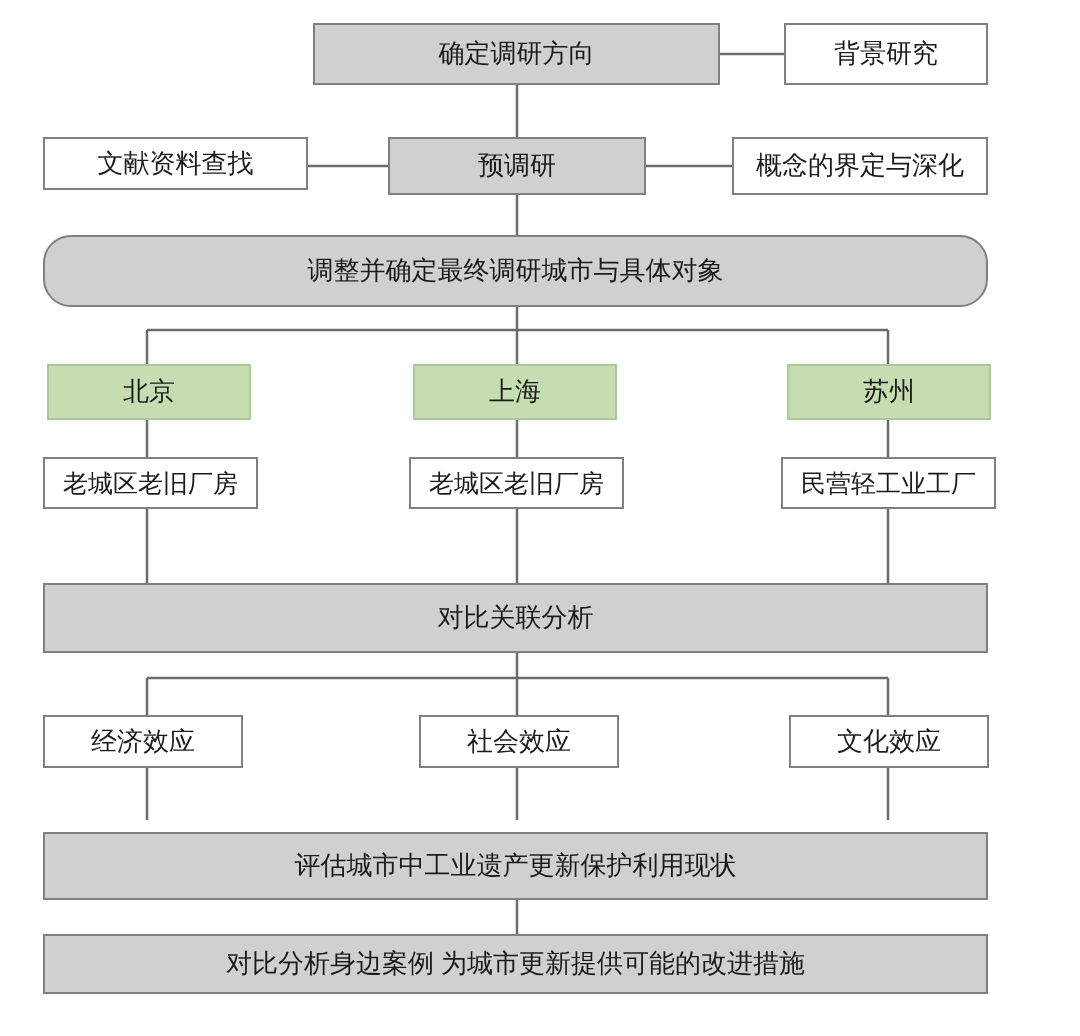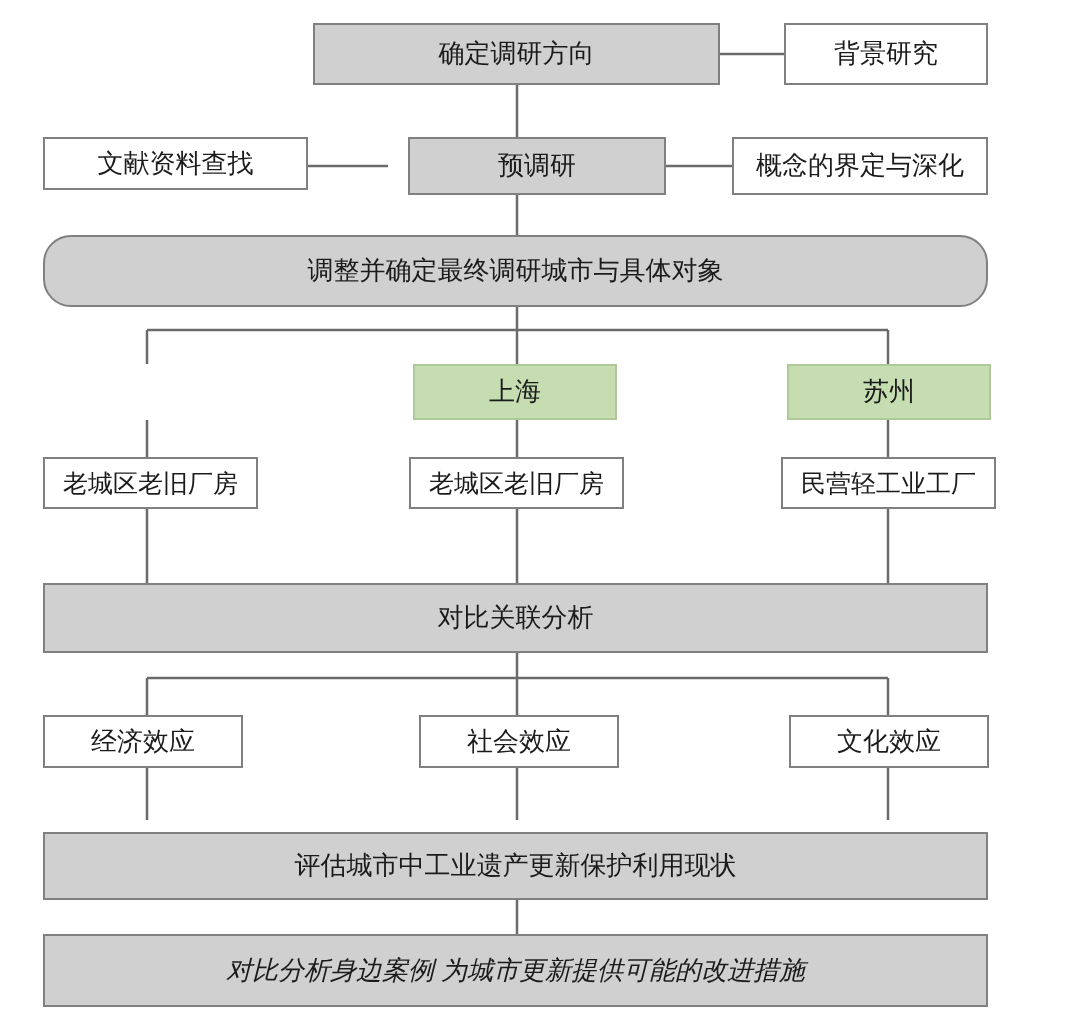--- a/index.html
+++ b/index.html
@@ -66,27 +66,28 @@
       <path d="M 888 420 L 888 583" fill="none" stroke="#6b6b6b" stroke-width="2.5"></path>
       <path d="M 517 653 L 517 678 M 147 678 L 888 678 M 147 678 L 147 715 M 517 678 L 517 715 M 888 678 L 888 715" fill="none" stroke="#6b6b6b" stroke-width="2.5"></path>
       <path d="M 147 768 L 147 820" fill="none" stroke="#6b6b6b" stroke-width="2.5"></path>
       <path d="M 517 768 L 517 820" fill="none" stroke="#6b6b6b" stroke-width="2.5"></path>
       <path d="M 888 768 L 888 820" fill="none" stroke="#6b6b6b" stroke-width="2.5"></path>
       <path d="M 517 888 L 517 934" fill="none" stroke="#6b6b6b" stroke-width="2.5"></path>
     </svg>
 <div class="node gray t26" style="left: 313px; top: 23px; width: 407px; height: 62px;">确定调研方向</div>
     <div class="node white t26" style="left: 784px; top: 23px; width: 204px; height: 62px;">背景研究</div>
     <div class="node white t26" style="left: 43px; top: 137px; width: 265px; height: 53px;">文献资料查找</div>
-    <div class="node gray t26" style="left: 388px; top: 137px; width: 258px; height: 58px; margin-left: 20px;">预调研</div>
+    <div class="node gray t26" style="left: 388px; top: 137px; width: 258px; height: 58px;">预调研</div>
     <div class="node white t26" style="left: 732px; top: 137px; width: 256px; height: 58px;">概念的界定与深化</div>
     <div class="node gray t26" style="left: 43px; top: 235px; width: 945px; height: 72px; border-radius: 28px;">调整并确定最终调研城市与具体对象</div>
+    <div class="node green t26" style="left: 47px; top: 364px; width: 204px; height: 56px;">北京</div>
     <div class="node green t26" style="left: 413px; top: 364px; width: 204px; height: 56px;">上海</div>
     <div class="node green t26" style="left: 787px; top: 364px; width: 204px; height: 56px;">苏州</div>
     <div class="node white t25" style="left: 43px; top: 457px; width: 215px; height: 52px;">老城区老旧厂房</div>
     <div class="node white t25" style="left: 409px; top: 457px; width: 215px; height: 52px;">老城区老旧厂房</div>
     <div class="node white t25" style="left: 781px; top: 457px; width: 215px; height: 52px;">民营轻工业工厂</div>
     <div class="node gray t26" style="left: 43px; top: 583px; width: 945px; height: 70px;">对比关联分析</div>
     <div class="node white t26" style="left: 43px; top: 715px; width: 200px; height: 53px;">经济效应</div>
     <div class="node white t26" style="left: 419px; top: 715px; width: 200px; height: 53px;">社会效应</div>
     <div class="node white t26" style="left: 789px; top: 715px; width: 200px; height: 53px;">文化效应</div>
     <div class="node gray t26" style="left: 43px; top: 820px; width: 945px; height: 68px; margin-top: 12px;">评估城市中工业遗产更新保护利用现状</div>
-    <div class="node gray t26" style="left: 43px; top: 934px; width: 945px; height: 73px; font-style: italic;">对比分析身边案例 为城市更新提供可能的改进措施</div>
+    <div class="node gray t26" style="left: 43px; top: 934px; width: 945px; height: 60px;">对比分析身边案例 为城市更新提供可能的改进措施</div>
   </div>
 
 </body></html>

